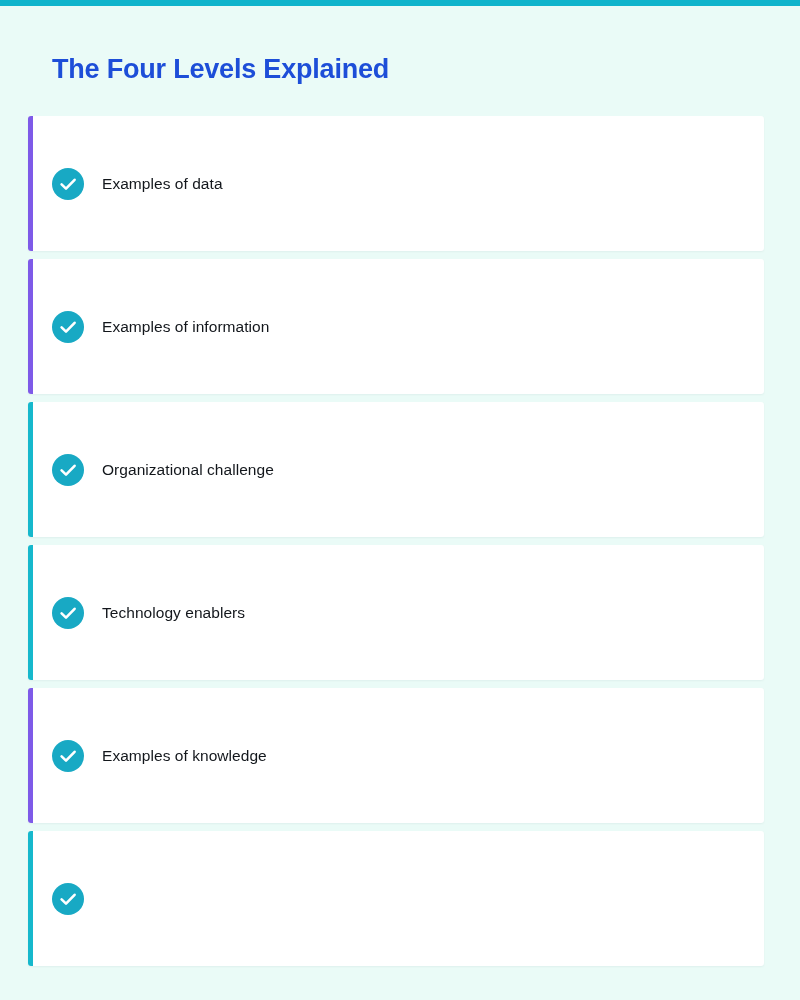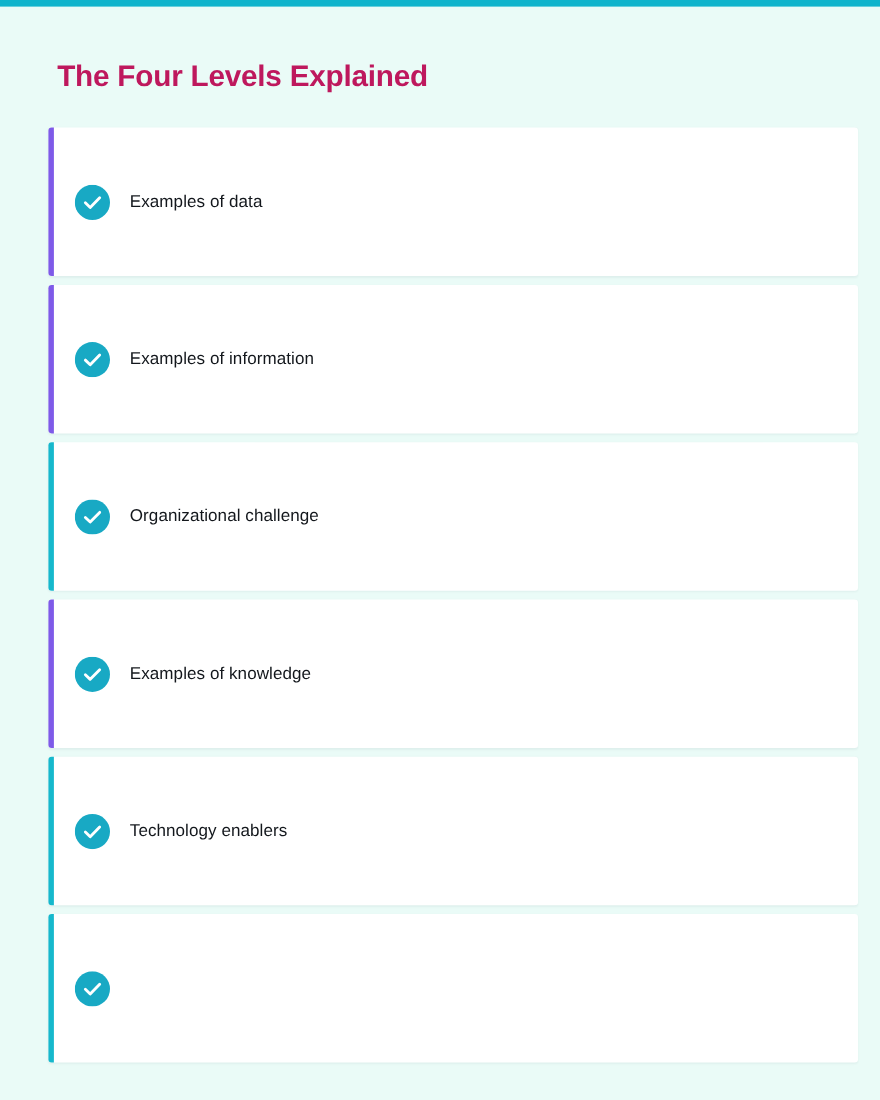--- a/index.html
+++ b/index.html
@@ -21,28 +21,28 @@
     width: 800px;
     height: 6px;
     background: #0fb4cc;
   }
   #page-title {
     position: absolute;
     left: 52px;
     top: 34px;
     font-size: 27px;
     font-weight: bold;
-    color: #be185d;
+    color: #1d4ed8;
     letter-spacing: -0.2px;
     line-height: 34px;
     white-space: nowrap;
   }
   #card-list {
     position: absolute;
-    left: 44px;
+    left: 28px;
     top: 116px;
     width: 609px;
   }
   .card {
     position: relative;
     width: 736px;
     height: 135px;
     margin-bottom: 8px;
     background: #ffffff;
     border-radius: 3px;
@@ -119,41 +119,41 @@
       <div class="card-accent" style="background: rgb(22, 184, 204);"></div>
       <span class="card-check-icon">
         <svg viewBox="0 0 32 32" xmlns="http://www.w3.org/2000/svg">
           <circle cx="16" cy="16" r="16" fill="#18a9c4"></circle>
           <path d="M9.6 16.4 L14.0 20.6 L22.6 11.8" fill="none" stroke="#ffffff" stroke-width="2.6" stroke-linecap="round" stroke-linejoin="round"></path>
         </svg>
       </span>
       <div class="card-label">Organizational challenge</div>
     </div>
     <div class="card">
+      <div class="card-accent" style="background: rgb(22, 184, 204);"></div>
+      <span class="card-check-icon">
+        <svg viewBox="0 0 32 32" xmlns="http://www.w3.org/2000/svg">
+          <circle cx="16" cy="16" r="16" fill="#18a9c4"></circle>
+          <path d="M9.6 16.4 L14.0 20.6 L22.6 11.8" fill="none" stroke="#ffffff" stroke-width="2.6" stroke-linecap="round" stroke-linejoin="round"></path>
+        </svg>
+      </span>
+      <div class="card-label">Technology enablers</div>
+    </div>
+    <div class="card">
       <div class="card-accent" style="background: rgb(126, 90, 232);"></div>
       <span class="card-check-icon">
         <svg viewBox="0 0 32 32" xmlns="http://www.w3.org/2000/svg">
           <circle cx="16" cy="16" r="16" fill="#18a9c4"></circle>
           <path d="M9.6 16.4 L14.0 20.6 L22.6 11.8" fill="none" stroke="#ffffff" stroke-width="2.6" stroke-linecap="round" stroke-linejoin="round"></path>
         </svg>
       </span>
       <div class="card-label">Examples of knowledge</div>
     </div>
     <div class="card">
       <div class="card-accent" style="background: rgb(22, 184, 204);"></div>
       <span class="card-check-icon">
         <svg viewBox="0 0 32 32" xmlns="http://www.w3.org/2000/svg">
           <circle cx="16" cy="16" r="16" fill="#18a9c4"></circle>
           <path d="M9.6 16.4 L14.0 20.6 L22.6 11.8" fill="none" stroke="#ffffff" stroke-width="2.6" stroke-linecap="round" stroke-linejoin="round"></path>
         </svg>
       </span>
-      <div class="card-label">Technology enablers</div>
-    </div>
-    <div class="card">
-      <div class="card-accent" style="background: rgb(22, 184, 204);"></div>
-      <span class="card-check-icon">
-        <svg viewBox="0 0 32 32" xmlns="http://www.w3.org/2000/svg">
-          <circle cx="16" cy="16" r="16" fill="#18a9c4"></circle>
-          <path d="M9.6 16.4 L14.0 20.6 L22.6 11.8" fill="none" stroke="#ffffff" stroke-width="2.6" stroke-linecap="round" stroke-linejoin="round"></path>
-        </svg>
-      </span>
     </div>
   </div>
 
 </body></html>

